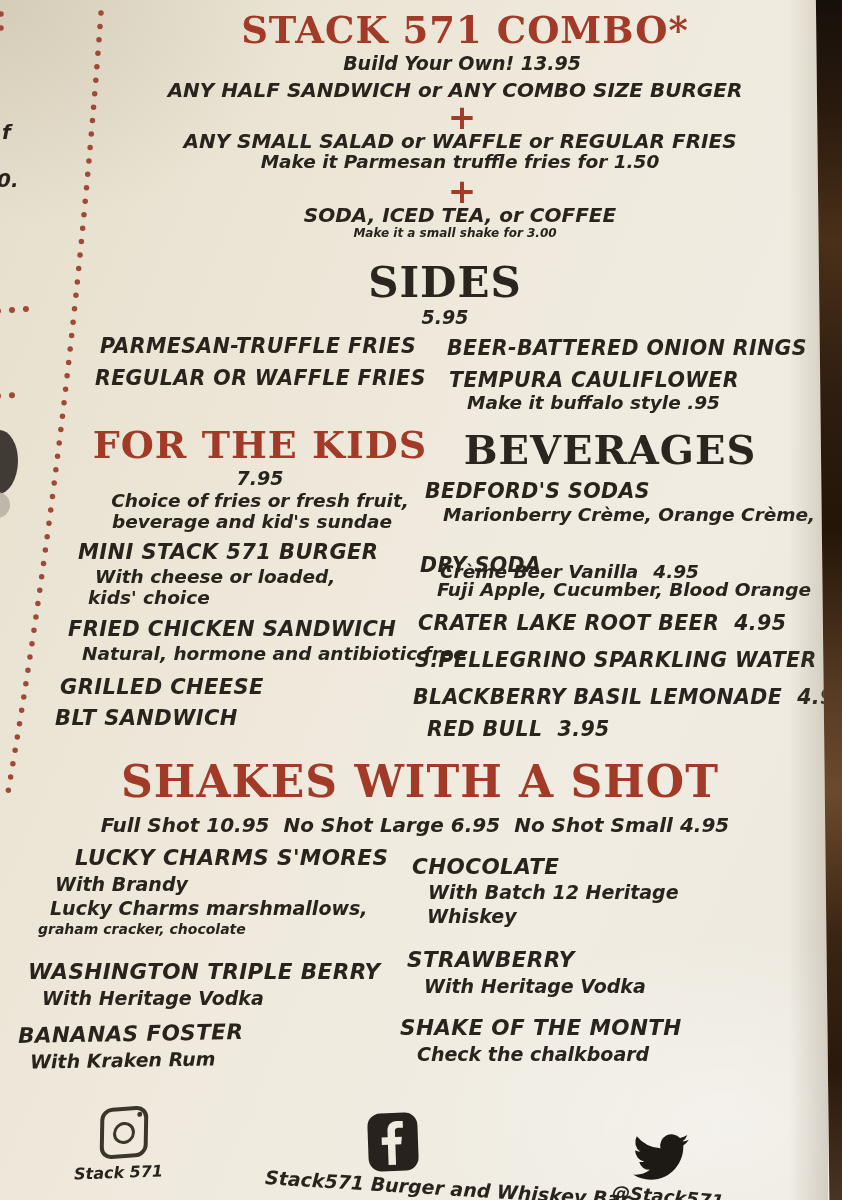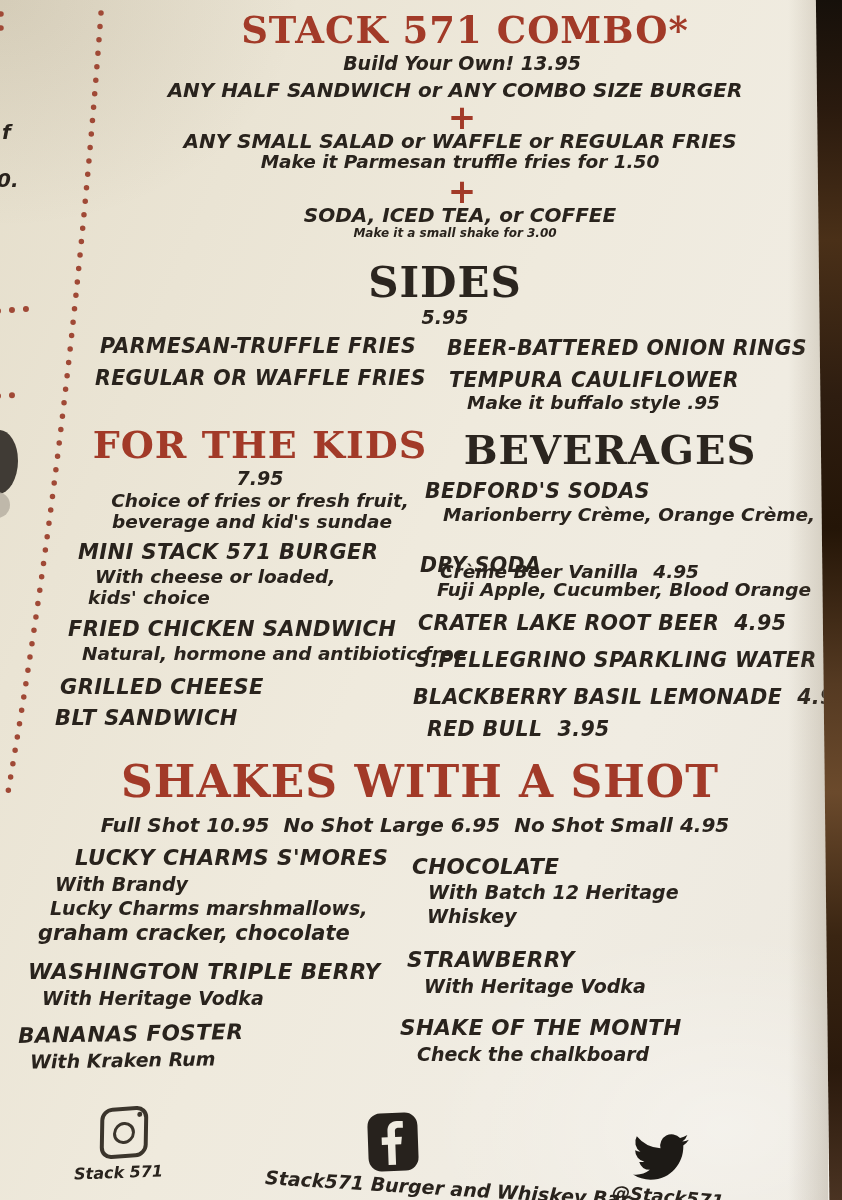--- a/index.html
+++ b/index.html
@@ -90,21 +90,21 @@
     <div class="abs mk nm" style="left:415px;top:648px;"><span>S.PELLEGRINO SPARKLING WATER</span><span class="price">3.95</span></div>
     <div class="abs mk nm" style="left:413px;top:685px;"><span>BLACKBERRY BASIL LEMONADE</span><span class="price">4.95</span></div>
     <div class="abs mk nm" style="left:415px;top:717px;margin-left:12px;"><span>RED BULL</span><span class="price">3.95</span></div>
 
     <div class="abs serif red ctr" style="left:60px;top:756px;width:720px;font-size:44px;">SHAKES WITH A SHOT</div>
     <div class="abs mk ctr" style="left:55px;top:813px;width:720px;font-size:20px;"><span>Full Shot 10.95</span><span style="margin-left:14px;">No Shot Large 6.95</span><span style="margin-left:14px;">No Shot Small 4.95</span></div>
 
     <div class="abs mk nm" style="left:38px;top:845px;font-size:21.5px;margin-left:37px;">LUCKY CHARMS S'MORES</div>
     <div class="abs mk" style="left:55px;top:873px;font-size:19px;">With Brandy</div>
     <div class="abs mk" style="left:50px;top:897px;font-size:19px;">Lucky Charms marshmallows,</div>
-    <div class="abs mk" style="left:38px;top:921px;font-size:21px;">graham cracker, chocolate</div>
+    <div class="abs mk" style="left:38px;top:921px;font-size:14px;">graham cracker, chocolate</div>
     <div class="abs mk nm" style="left:28px;top:959px;font-size:21.5px;">WASHINGTON TRIPLE BERRY</div>
     <div class="abs mk" style="left:42px;top:987px;font-size:19px;">With Heritage Vodka</div>
     <div class="abs mk nm" style="left:18px;top:1021px;font-size:21.5px;transform:rotate(-1deg);">BANANAS FOSTER</div>
     <div class="abs mk" style="left:30px;top:1049px;font-size:19px;transform:rotate(-1deg);">With Kraken Rum</div>
 
     <div class="abs mk nm" style="left:412px;top:854px;font-size:21.5px;">CHOCOLATE</div>
     <div class="abs mk" style="left:428px;top:881px;font-size:19px;">With Batch 12 Heritage</div>
     <div class="abs mk" style="left:427px;top:905px;font-size:19px;">Whiskey</div>
     <div class="abs mk nm" style="left:407px;top:947px;font-size:21.5px;">STRAWBERRY</div>
     <div class="abs mk" style="left:424px;top:975px;font-size:19px;">With Heritage Vodka</div>

